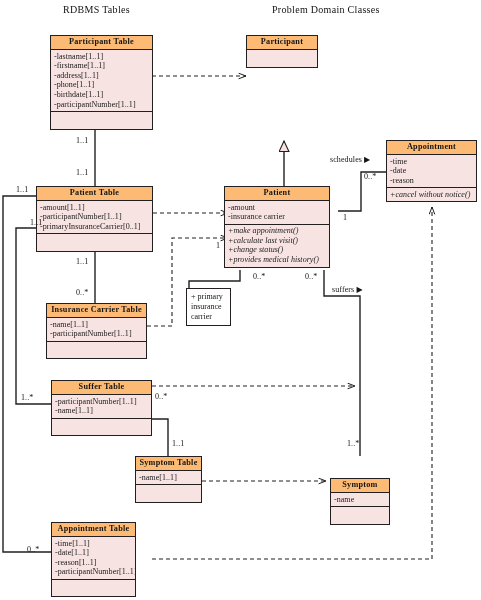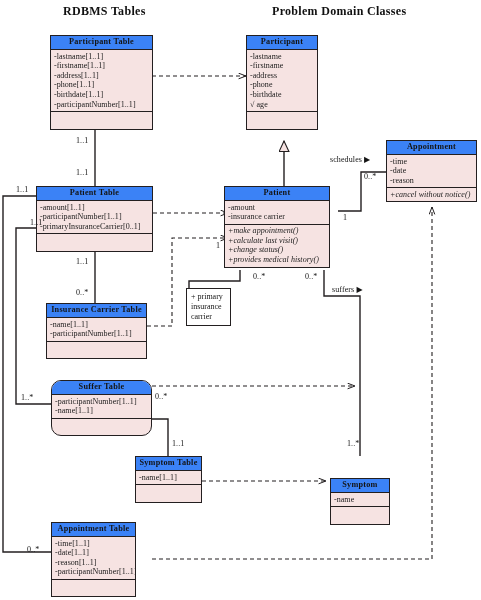--- a/index.html
+++ b/index.html
@@ -9,37 +9,37 @@
     font-family:"Liberation Serif", serif;
     color:#1a1a1a;
     -webkit-font-smoothing:antialiased;
   }
   #canvas{position:absolute;left:0;top:0;width:481px;height:600px;}
   #svg-layer{position:absolute;left:0;top:0;width:481px;height:600px;}
 
   .col-title{
     position:absolute;
     font-family:"Liberation Serif", serif;
-    font-weight:bold;
-    font-size:12px;
+    font-weight:normal;
+    font-size:10px;
     letter-spacing:0.3px;
     white-space:nowrap;
     color:#111;
   }
 
   
   .uml{
     position:absolute;
     border:1.4px solid #231f20;
     background:#f6e3e2;
     box-sizing:border-box;
     overflow:hidden;
   }
   .uml .hdr{
-    background:#3b82f6;
+    background:#fdba74;
     border-bottom:1.4px solid #231f20;
     text-align:center;
     font-weight:bold;
     font-size:8.2px;
     letter-spacing:0.25px;
     padding:2px 2px 2.5px 2px;
     line-height:1.05;
     color:#141414;
     white-space:nowrap;
   }
@@ -177,28 +177,20 @@
       <div class="attr">-address[1..1]</div>
       <div class="attr">-phone[1..1]</div>
       <div class="attr">-birthdate[1..1]</div>
       <div class="attr">-participantNumber[1..1]</div>
     </div>
     <div class="sec empty"></div>
   </div>
 
   <div class="uml" style="left:246px;top:35px;width:72px;">
     <div class="hdr">Participant</div>
-    <div class="sec">
-      <div class="attr">-lastname</div>
-      <div class="attr">-firstname</div>
-      <div class="attr">-address</div>
-      <div class="attr">-phone</div>
-      <div class="attr">-birthdate</div>
-      <div class="attr">√ age</div>
-    </div>
     <div class="sec empty"></div>
   </div>
 
   <div class="uml" style="left:386px;top:140px;width:91px;">
     <div class="hdr">Appointment</div>
     <div class="sec">
       <div class="attr">-time</div>
       <div class="attr">-date</div>
       <div class="attr">-reason</div>
     </div>
@@ -233,21 +225,21 @@
 
   <div class="uml" style="left:46px;top:303px;width:101px;">
     <div class="hdr">Insurance Carrier Table</div>
     <div class="sec">
       <div class="attr">-name[1..1]</div>
       <div class="attr">-participantNumber[1..1]</div>
     </div>
     <div class="sec empty"></div>
   </div>
 
-  <div class="uml" style="left:51px;top:380px;width:101px;border-radius:10px;">
+  <div class="uml" style="left:51px;top:380px;width:101px;">
     <div class="hdr">Suffer Table</div>
     <div class="sec">
       <div class="attr">-participantNumber[1..1]</div>
       <div class="attr">-name[1..1]</div>
     </div>
     <div class="sec empty"></div>
   </div>
 
   <div class="uml" style="left:135px;top:456px;width:67px;">
     <div class="hdr">Symptom Table</div>

